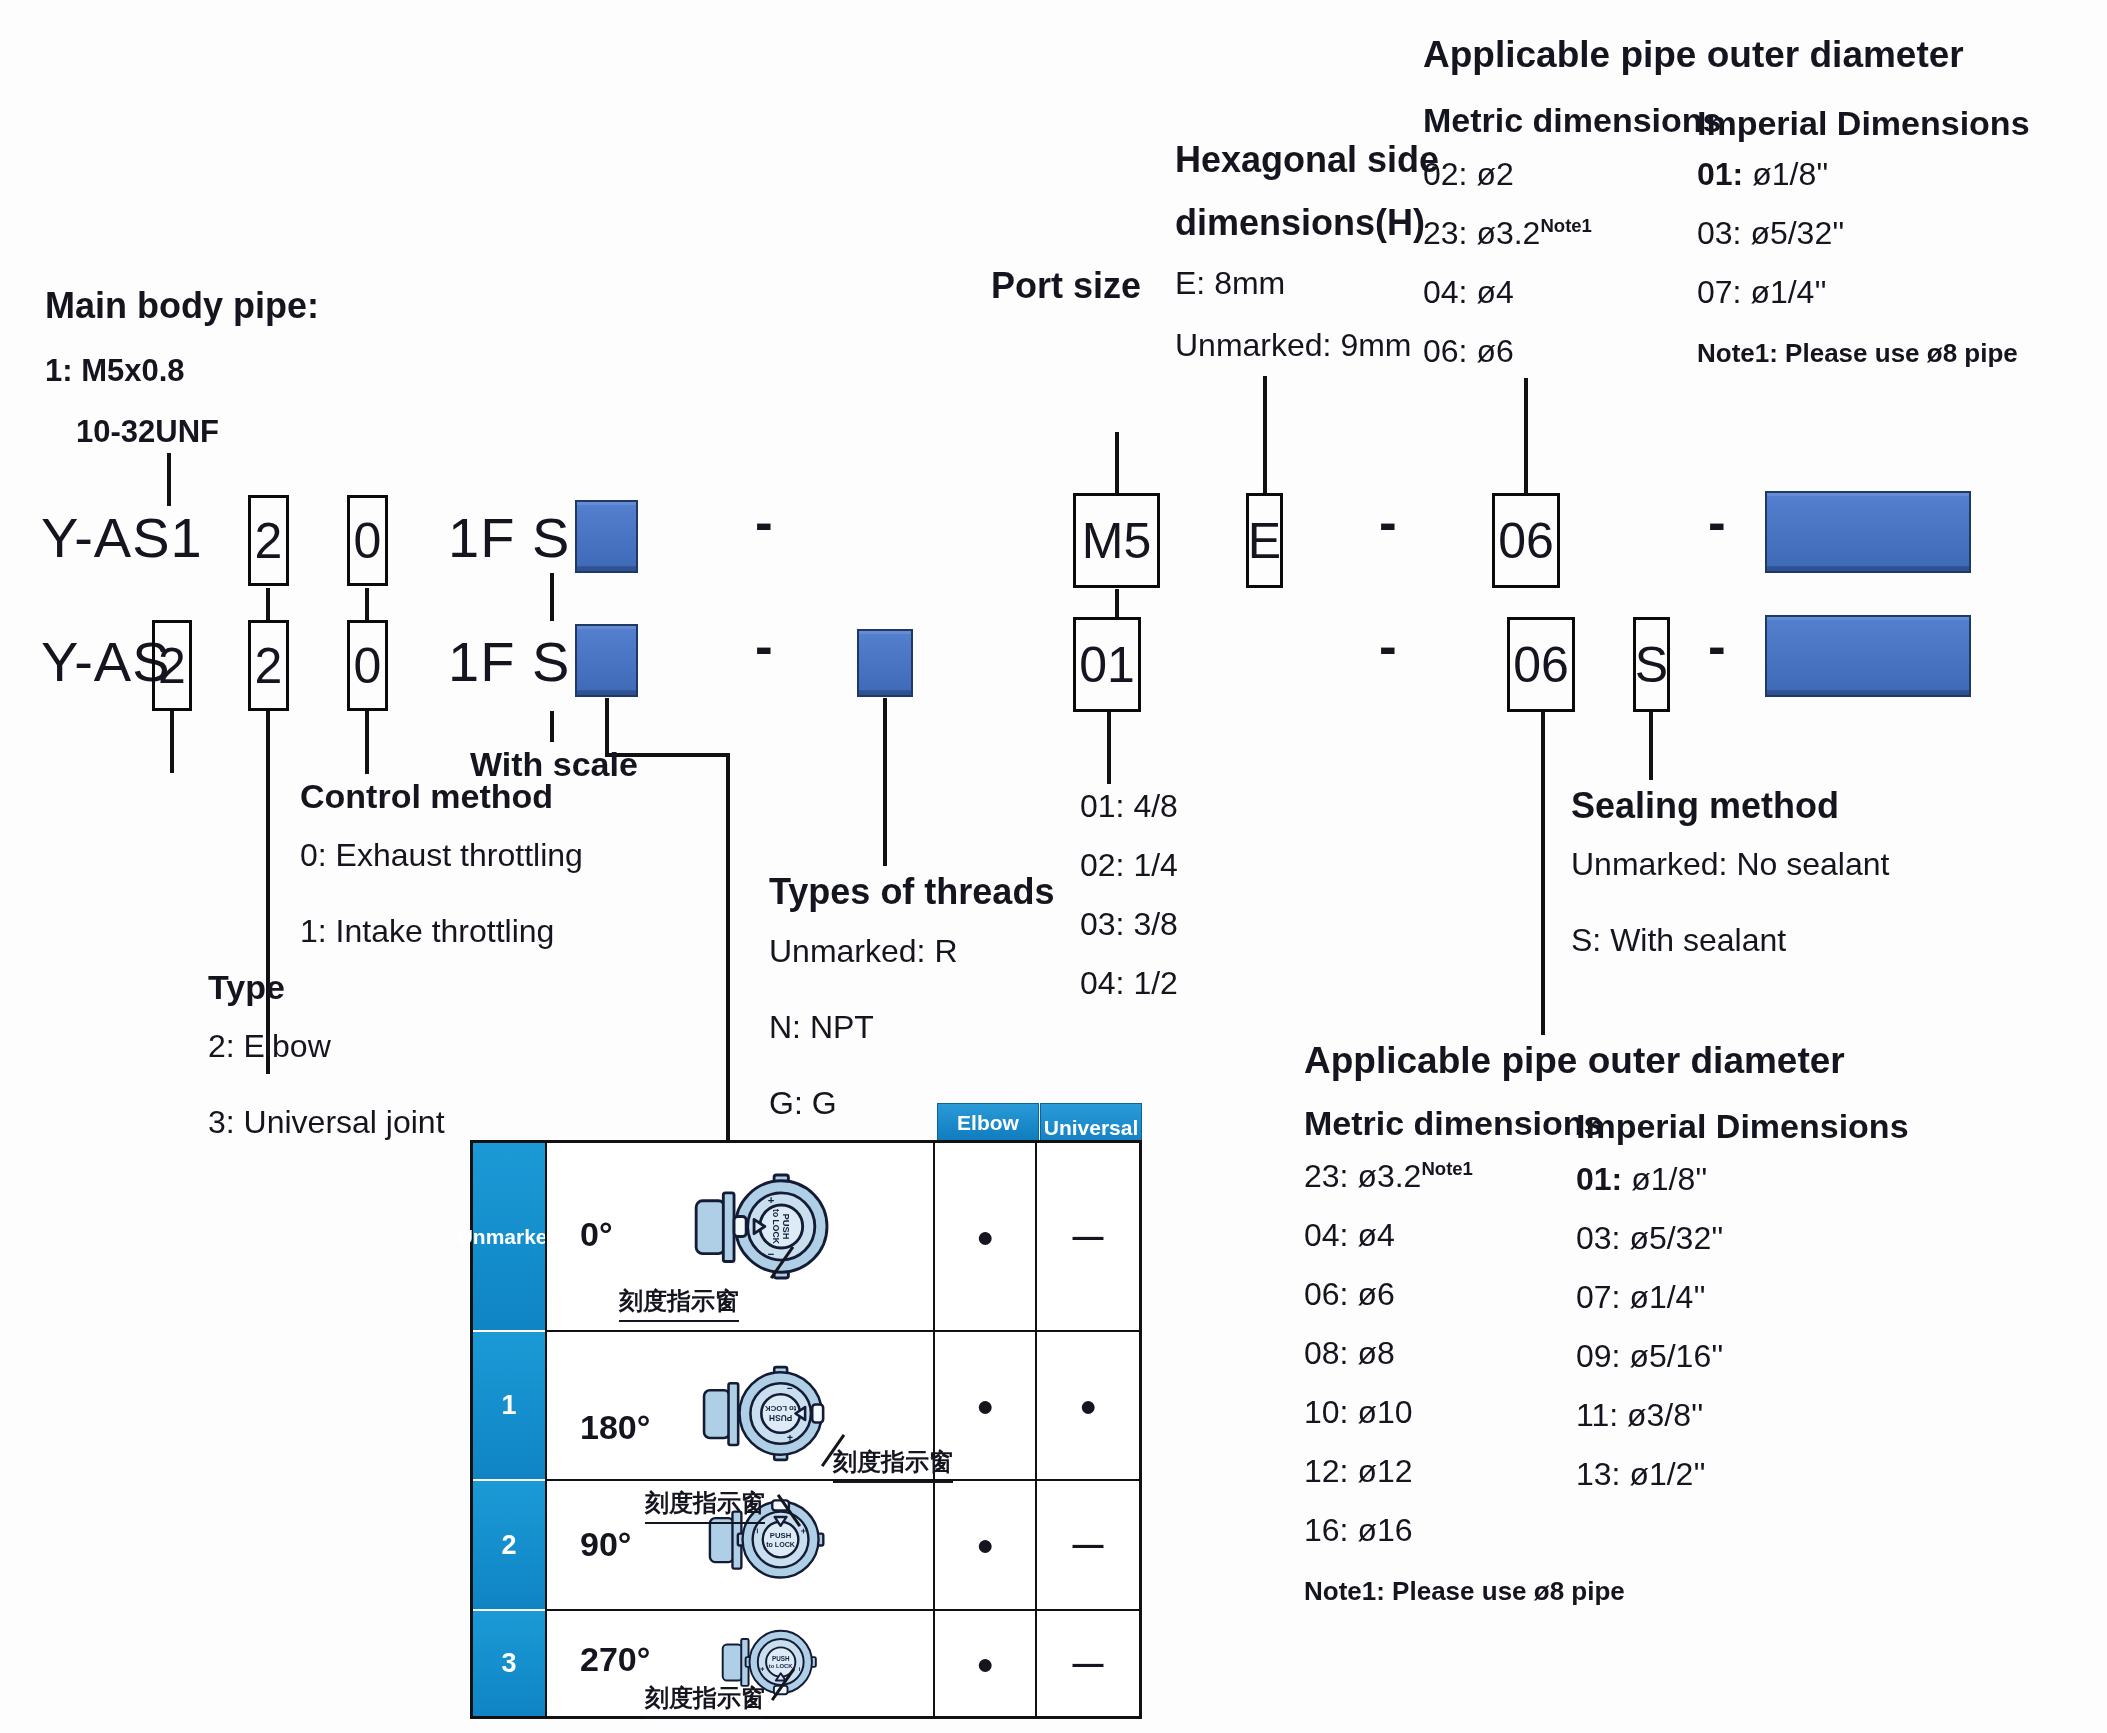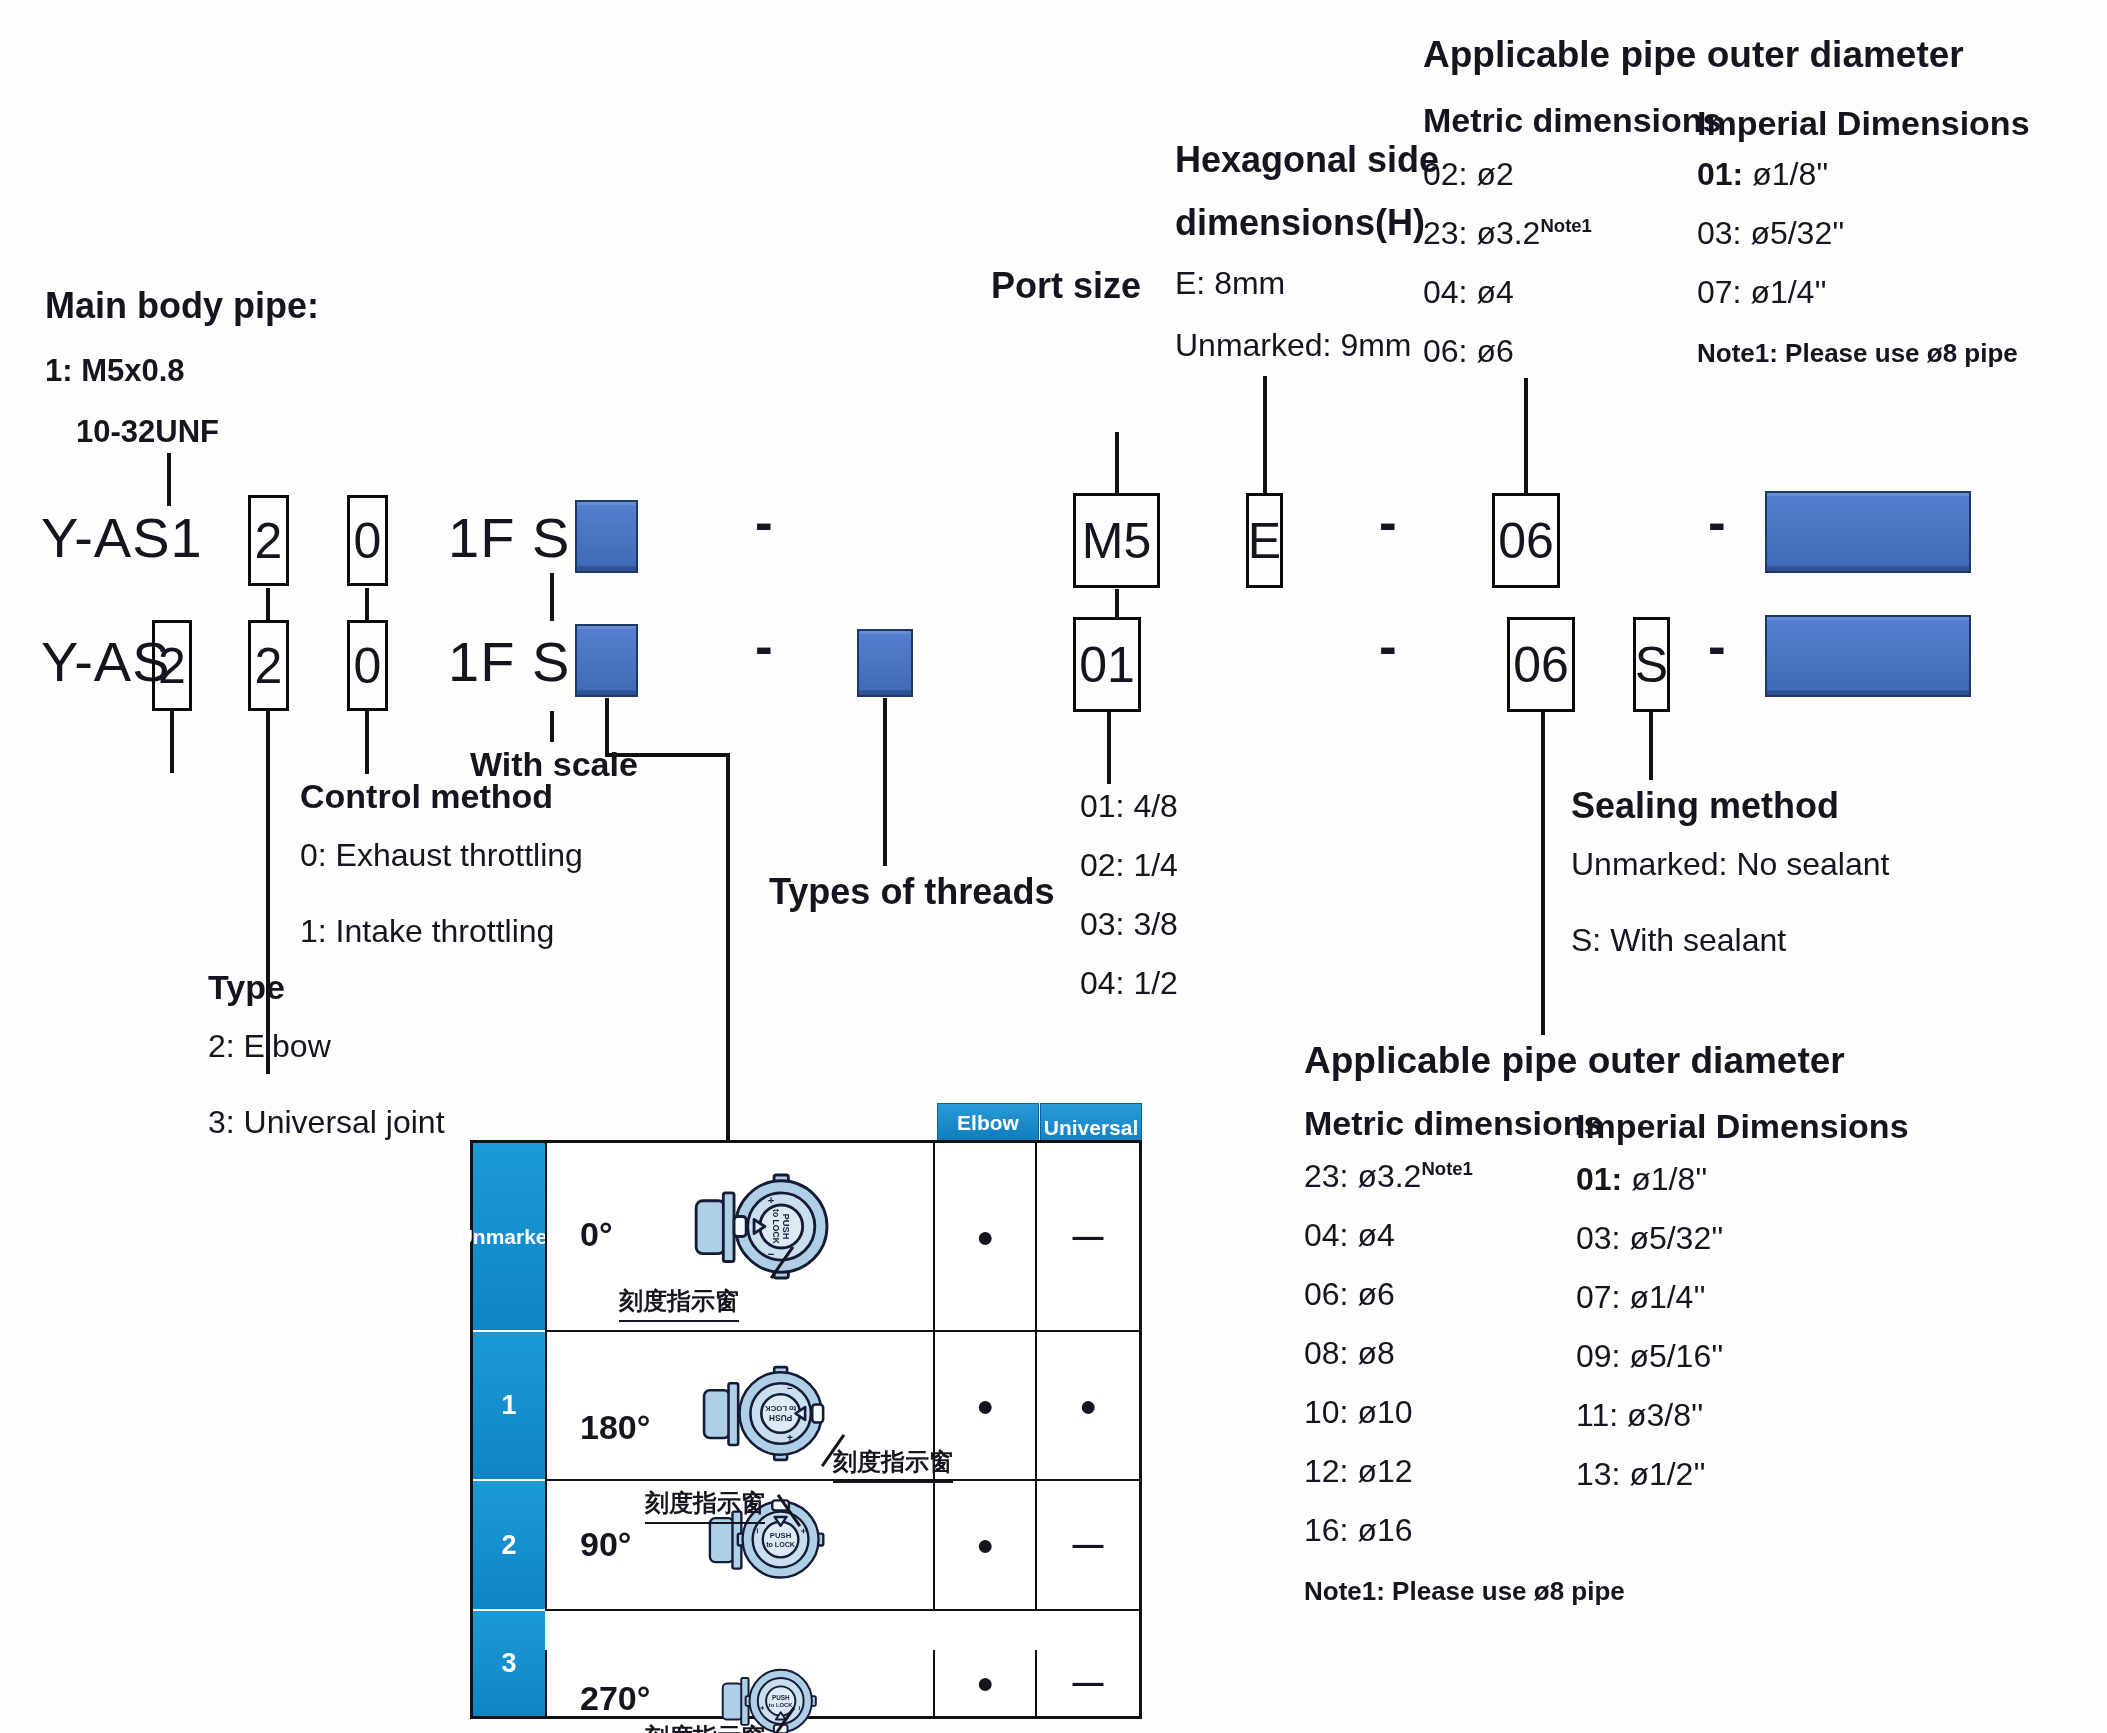--- a/index.html
+++ b/index.html
@@ -26,21 +26,21 @@
   sup{font-size:58%;font-weight:700;vertical-align:super;}
   
   #otable{position:absolute;left:470px;top:1140px;width:672px;height:579px;border:3.8px solid #111;
           box-sizing:border-box;display:grid;grid-template-columns:72px 388px 102px 1fr;
           grid-template-rows:189px 149px 130px 1fr;background:#fff;}
   .tc{box-sizing:border-box;position:relative;}
   .tc.codecell{background:linear-gradient(#1b9ad6,#0f84c4);color:#fff;display:flex;align-items:center;
           justify-content:center;border-bottom:2.9px solid #fff;font-weight:600;}
   .tc.codecell.last{border-bottom:none;}
   .tc.illo,.tc.dotc{border-left:2.9px solid #111;border-bottom:2.9px solid #111;}
-  .tc.illo.last,.tc.dotc.last{border-bottom:none;margin-top:39px;}
+  .tc.illo.last,.tc.dotc.last{border-bottom:none;}
   .tc.dotc{display:flex;align-items:center;justify-content:center;}
   .dot{font-size:30px;} .ddash{font-size:31px;font-weight:700;}
   .ang{position:absolute;left:33px;font-size:34px;font-weight:600;}
   .cjk{position:absolute;font-size:24px;font-weight:600;border-bottom:2.9px solid #15151f;
        padding-bottom:2.9px;white-space:nowrap;z-index:3;}
   .ptr{position:absolute;width:38px;height:2.9px;background:#15151f;z-index:3;}
   .knob{position:absolute;z-index:2;}
   .hdr{position:absolute;background:linear-gradient(#2a9ad8,#0f7cbd);border:1.9px solid #0b639c;
        color:#fff;display:flex;align-items:center;justify-content:center;font-size:21px;font-weight:600;
        box-sizing:border-box;}
@@ -132,20 +132,25 @@
   <div class="list g59" style="left:300px;top:839px">
       <div class="li">0: Exhaust throttling</div>
       <div class="li">1: Intake throttling</div>
     </div>
   <div class="abs b72" style="left:208px;top:968px">Type</div>
   <div class="list g59" style="left:208px;top:1030px">
       <div class="li">2: Elbow</div>
       <div class="li">3: Universal joint</div>
     </div>
   <div class="abs b76" style="left:769px;top:871px">Types of threads</div>
+  <div class="list g59" style="left:769px;top:935px">
+      <div class="li">Unmarked: R</div>
+      <div class="li">N: NPT</div>
+      <div class="li">G: G</div>
+    </div>
   <div class="list g57" style="left:1080px;top:790px">
       <div class="li">01: 4/8</div>
       <div class="li">02: 1/4</div>
       <div class="li">03: 3/8</div>
       <div class="li">04: 1/2</div>
     </div>
   <div class="abs b76" style="left:1571px;top:785px">Sealing method</div>
   <div class="list g59" style="left:1571px;top:848px">
       <div class="li">Unmarked: No sealant</div>
       <div class="li">S: With sealant</div>

